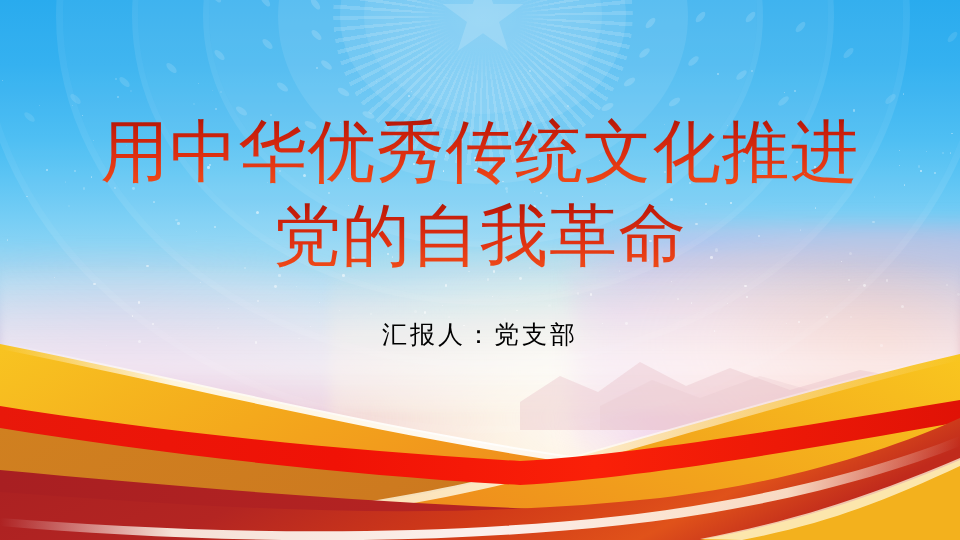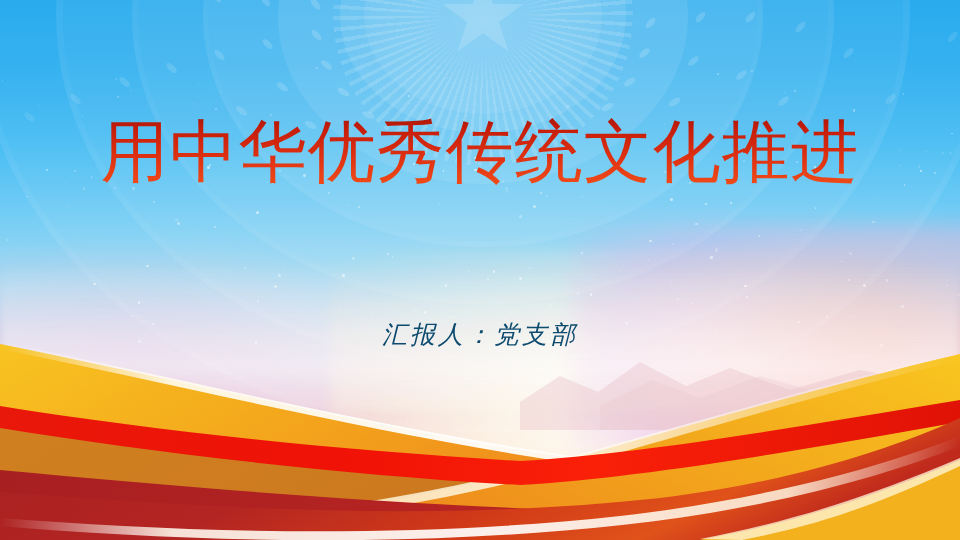--- a/index.html
+++ b/index.html
@@ -194,22 +194,21 @@
     text-shadow: none;
     white-space: nowrap;
   }
   .subtitle {
     position: absolute;
     left: 0; right: 0; top: 318px;
     text-align: center;
     font-family: "Liberation Serif", "DejaVu Serif", serif;
     font-size: 25px;
     letter-spacing: 3px;
-    color: #0c4a6e;
-    font-style: italic;
+    color: #000000;
   }
 </style>
 </head>
 <body>
 
 <div id="slide">
 
   <div class="sky-base"></div>
   <div class="bloom-lavender"></div>
   <div class="bloom-cream"></div>
@@ -557,17 +556,18 @@
       <path d="M0,208 C180,222 400,230 620,206 C760,190 880,158 960,126
                L960,136 C878,169 760,200 622,215 C400,239 180,231 0,216 Z" fill="url(#gHiLite)" opacity="0.92"></path>
 
       <path d="M960,150 C880,184 800,212 700,230 L960,230 Z" fill="#f6b81e" opacity="0.95"></path>
       <path d="M960,148 C880,182 800,210 700,229 L742,230 C836,212 900,184 960,156 Z" fill="rgba(255,248,220,0.75)"></path>
     </svg>
   </div>
 
   <div class="title-block">
     <div class="title-line">用中华优秀传统文化推进</div>
+    <div class="title-line">党的自我革命</div>
   </div>
 
   <div class="subtitle">汇报人：党支部</div>
 
 </div>
 
 </body></html>

